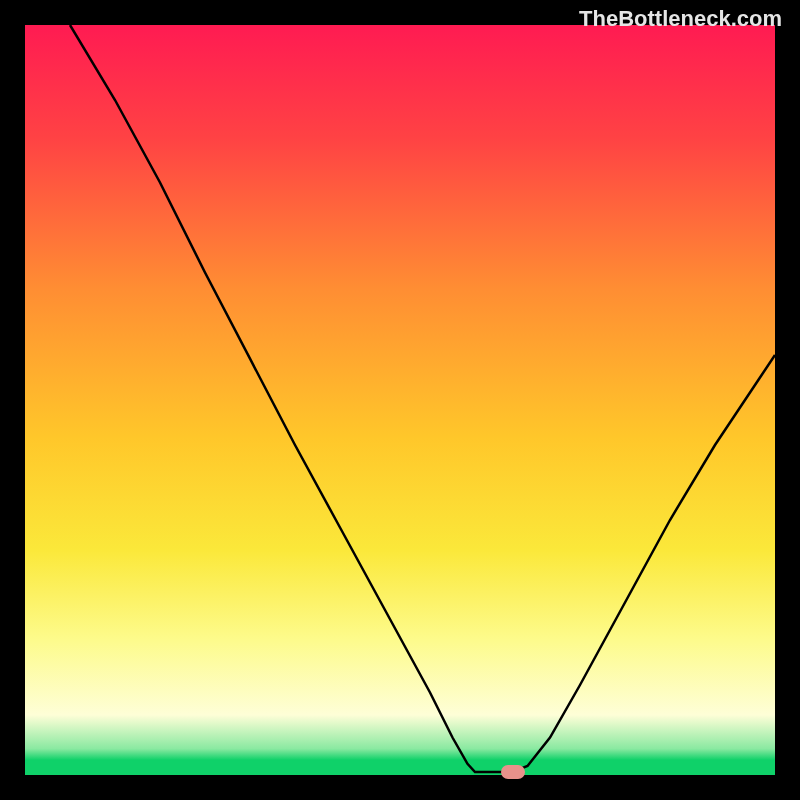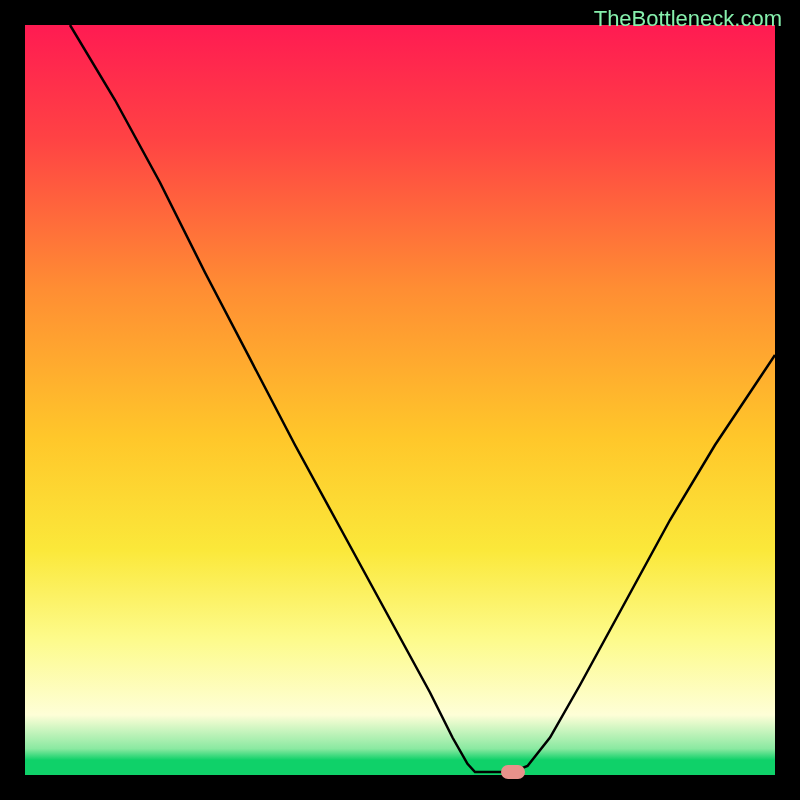--- a/index.html
+++ b/index.html
@@ -8,23 +8,23 @@
     width: 800px;
     height: 800px;
     background: #000;
     position: relative;
     font-family: Arial, sans-serif;
   }
   .watermark {
     position: absolute;
     top: 6px;
     right: 18px;
-    color: #86efac;
+    color: #e5e5e5;
     font-size: 22px;
-    font-weight: 400;
+    font-weight: 700;
     z-index: 10;
   }
   .plot-area {
     position: absolute;
     left: 25px;
     top: 25px;
     width: 750px;
     height: 750px;
   }
   svg {

